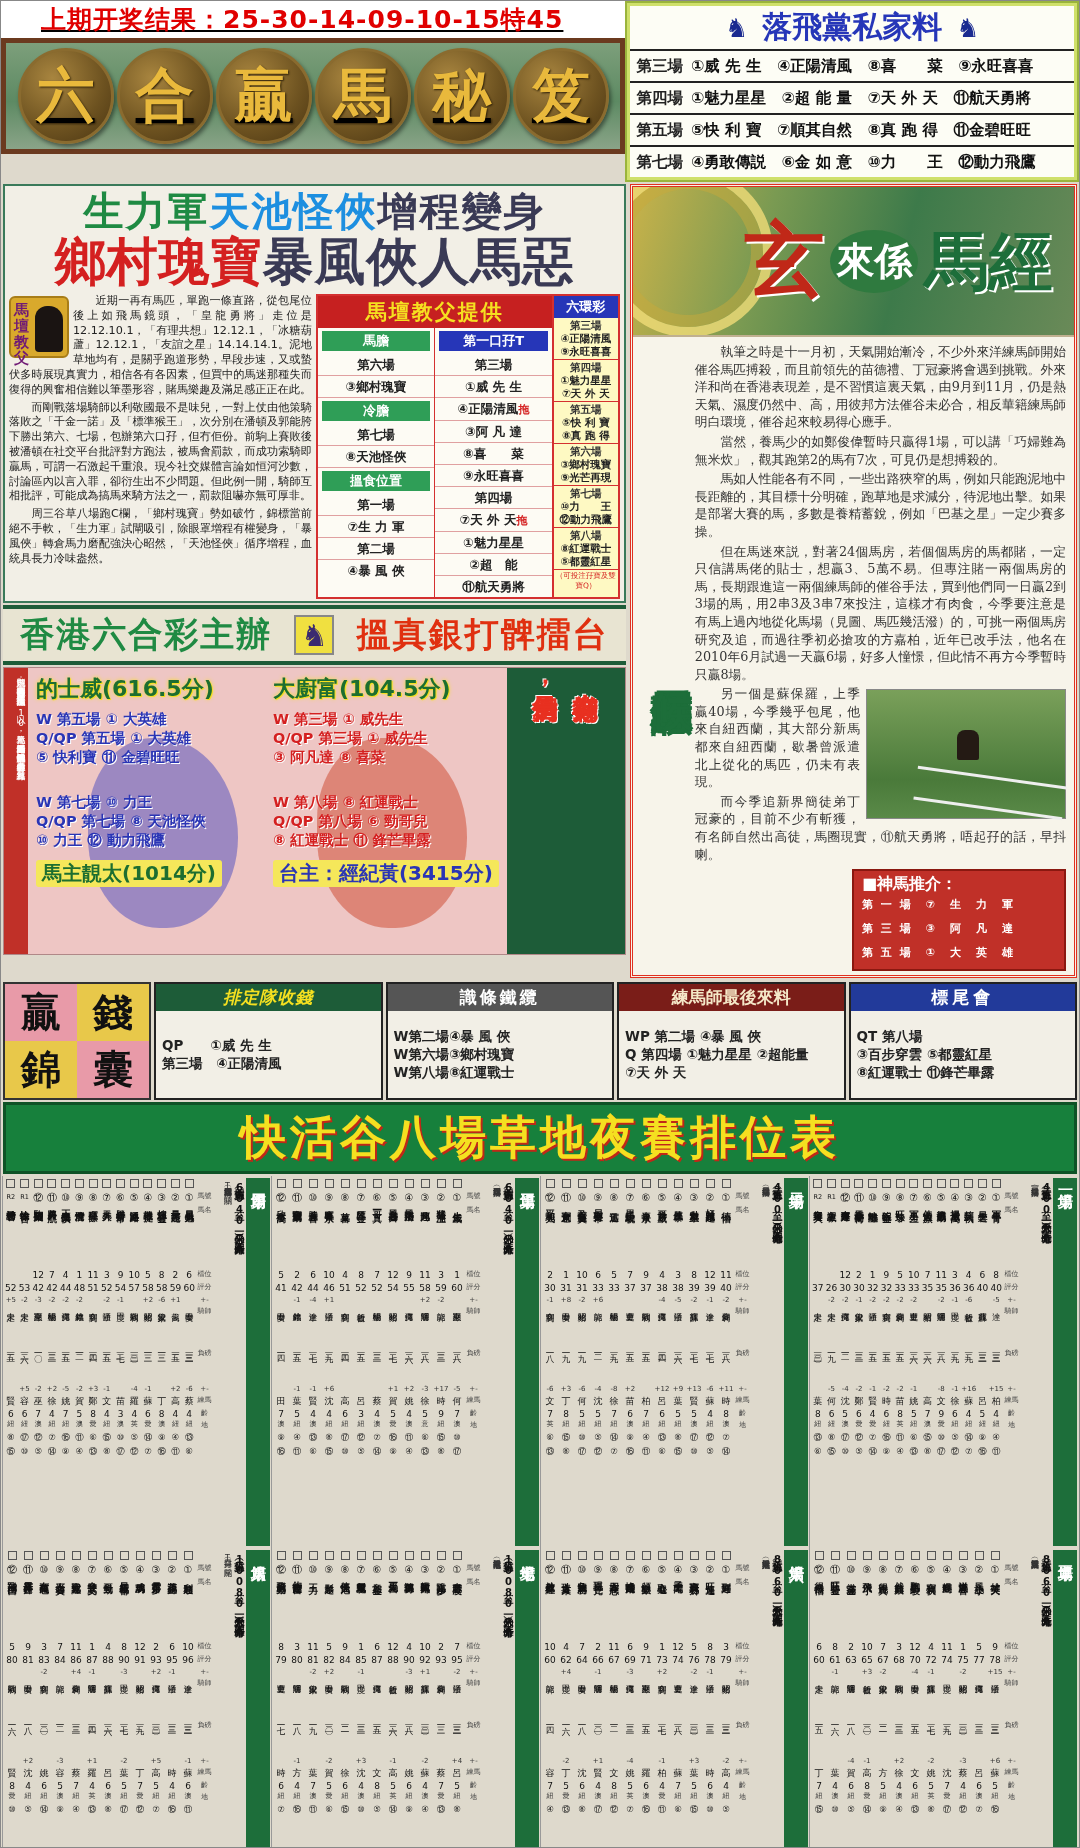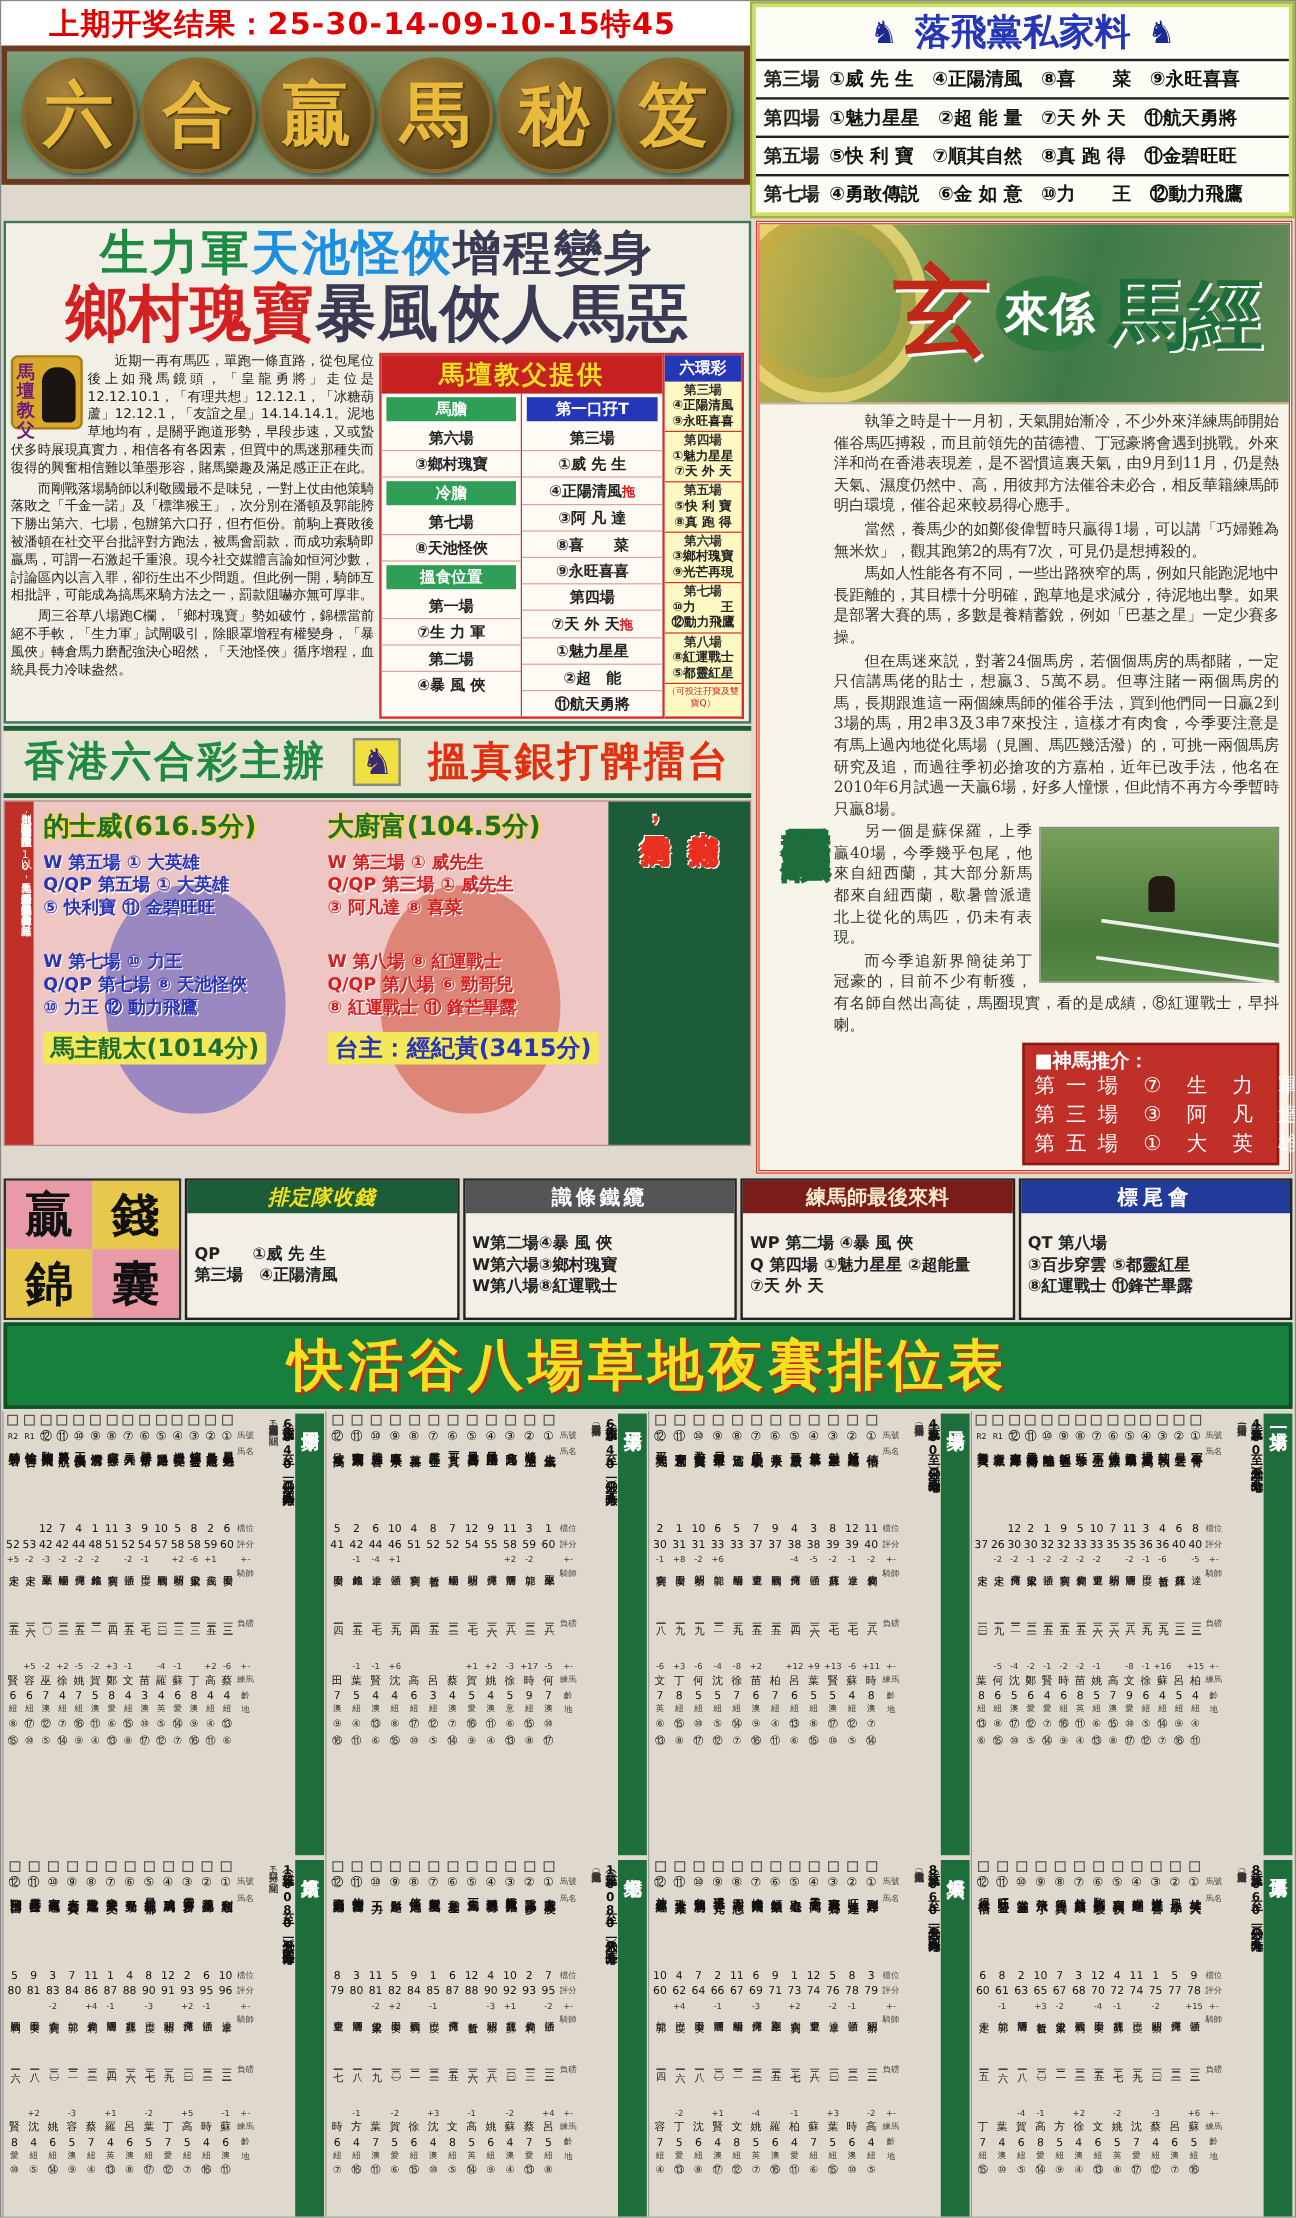--- a/index.html
+++ b/index.html
@@ -2,21 +2,21 @@
 <html><head>
 <meta charset="utf-8">
 <style>
   html,body{margin:0;padding:0;background:#b8b4a8;}
   *{box-sizing:border-box;}
   body,div,span{font-family:"DejaVu Sans",sans-serif;}
   #page{width:1080px;height:1848px;margin:0 auto;background:#ded9cc;position:relative;overflow:hidden;border:1px solid #888;}
   .v{writing-mode:vertical-rl;text-orientation:upright;}
   
   #toprow{display:flex;}
-  #topleft{width:628px;}
+  #topleft{width:628px;text-decoration:underline;}
   #lastres{background:#fff;color:#e00000;font-size:25px;font-weight:bold;padding:2px 8px 2px 40px;letter-spacing:1px;white-space:nowrap;}
   #masthead{height:116px;background:linear-gradient(180deg,#7d9f7b 0%,#5d8a63 55%,#8aa488 100%);border:5px solid #6b3a1f;display:flex;align-items:center;justify-content:space-around;padding:4px 10px;}
   .coin{width:96px;height:96px;border-radius:50%;background:radial-gradient(circle at 35% 30%,#a8853f,#6d5220 60%,#4a3512);border:3px solid #8a6b2f;display:flex;align-items:center;justify-content:center;box-shadow:2px 3px 4px rgba(0,0,0,.45);}
   .coin span{font-size:58px;font-weight:bold;color:#e9b93c;text-shadow:1px 1px 2px #2e2008;font-family:"DejaVu Serif",serif;}
   #privbox{width:452px;background:#fdfdf5;border:3px solid #cfe06a;outline:2px solid #9ab43c;margin:2px;}
   #privtitle{display:flex;align-items:center;justify-content:center;gap:14px;font-size:30px;font-weight:bold;color:#2636b8;padding:1px 0;}
   #privtitle .hrs{font-size:26px;color:#1a2a90;}
   .privrow{display:flex;border-top:2px solid #222;font-size:15.5px;font-weight:bold;color:#111;padding:4.5px 6px;gap:8px;white-space:nowrap;}
   .privrow .rlab{color:#222;}
   
@@ -81,21 +81,21 @@
   .xc.c3{font-size:64px;color:#1d6e3a;text-shadow:2px 2px 0 #fff;}
   #xmain{display:flex;padding:6px 8px 4px 4px;}
   #xvhead{width:58px;font-size:42px;line-height:46px;font-weight:bold;color:#1d6e3a;font-family:"DejaVu Serif",serif;text-align:center;}
   #xtext{flex:1;font-size:12.8px;line-height:17.6px;color:#333;text-align:justify;font-family:"DejaVu Serif",serif;}
   #xtext p{margin:0 0 2px 0;text-indent:2em;}
   #xphoto{float:right;width:200px;height:130px;background:linear-gradient(180deg,#7aa05a,#4a7a3a 70%,#5a8a48);margin:4px 0 4px 6px;border:1px solid #888;position:relative;}
   #xphoto .fence{position:absolute;right:0;bottom:8px;width:150px;height:34px;border-top:3px solid #eee;border-bottom:3px solid #eee;transform:rotate(8deg);}
   #xphoto .horse{position:absolute;left:90px;top:40px;width:22px;height:30px;background:#241a14;border-radius:8px 8px 2px 2px;}
   #godtips{float:right;width:214px;background:#c03028;border:2px solid #8a1810;color:#fff;margin:4px 0 0 6px;padding:4px 8px;}
   #godtips .gt0{font-size:16px;font-weight:bold;}
-  #godtips .gtr{font-size:17px;font-weight:normal;letter-spacing:2px;line-height:24px;white-space:nowrap;}
+  #godtips .gtr{font-size:11px;font-weight:bold;letter-spacing:2px;line-height:24px;white-space:nowrap;}
   
   #tipsband{display:flex;margin:2px;gap:3px;height:118px;}
   #tlogo{width:148px;display:grid;grid-template-columns:1fr 1fr;border:2px solid #333;}
   #tlogo div{display:flex;align-items:center;justify-content:center;font-size:40px;font-weight:bold;color:#111;font-family:"DejaVu Serif",serif;}
   #tlogo .p{background:#e89aa8;} #tlogo .y{background:#e8c84a;}
   .tbox{flex:1;border:2px solid #222;background:#f2efe6;display:flex;flex-direction:column;}
   .tbhead{text-align:center;font-weight:bold;padding:2px 0;font-size:17px;}
   .th1{background:#1d5c38;color:#f5e020;font-style:italic;letter-spacing:1px;}
   .th2{background:#555;color:#fff;letter-spacing:3px;}
   .th3{background:#7a1d18;color:#f5e8c8;}
@@ -335,21 +335,21 @@
           <div id="xtext">
             <p>執筆之時是十一月初，天氣開始漸冷，不少外來洋練馬師開始催谷馬匹搏殺，而且前領先的苗德禮、丁冠豪將會遇到挑戰。外來洋和尚在香港表現差，是不習慣這裏天氣，由9月到11月，仍是熱天氣、濕度仍然中、高，用彼邦方法催谷未必合，相反華籍練馬師明白環境，催谷起來較易得心應手。</p>
               <p>當然，養馬少的如鄭俊偉暫時只贏得1場，可以講「巧婦難為無米炊」，觀其跑第2的馬有7次，可見仍是想搏殺的。</p>
               <p>馬如人性能各有不同，一些出路狹窄的馬，例如只能跑泥地中長距離的，其目標十分明確，跑草地是求減分，待泥地出擊。如果是部署大賽的馬，多數是養精蓄銳，例如「巴基之星」一定少賽多操。</p>
               <p>但在馬迷來説，對著24個馬房，若個個馬房的馬都賭，一定只信講馬佬的貼士，想贏3、5萬不易。但專注賭一兩個馬房的馬，長期跟進這一兩個練馬師的催谷手法，買到他們同一日贏2到3場的馬，用2串3及3串7來投注，這樣才有肉食，今季要注意是有馬上過內地從化馬場（見圖、馬匹幾活潑）的，可挑一兩個馬房研究及追，而過往季初必搶攻的方嘉柏，近年已改手法，他名在2010年6月試過一天贏6場，好多人憧憬，但此情不再方今季暫時只贏8場。</p>
               <div id="xphoto">
               <div class="fence"></div>
               <div class="horse"></div>
             </div>
             <p>另一個是蘇保羅，上季贏40場，今季幾乎包尾，他來自紐西蘭，其大部分新馬都來自紐西蘭，歇暑曾派遣北上從化的馬匹，仍未有表現。</p>
-              <p>而今季追新界簡徒弟丁冠豪的，目前不少有斬獲，有名師自然出高徒，馬圈現實，看的是成績，⑧紅運戰士，早抖喇。</p>
+              <p>而今季追新界簡徒弟丁冠豪的，目前不少有斬獲，有名師自然出高徒，馬圈現實，⑪航天勇將，唔起孖的話，早抖喇。</p>
               <div id="godtips">
               <div class="gt0">■神馬推介：</div>
               <div id="gtrows">
                   <div class="gtr">第 一 場　⑦　生　力　軍</div>
                   <div class="gtr">第 三 場　③　阿　凡　達</div>
                   <div class="gtr">第 五 場　①　大　英　雄</div>
                 </div>
             </div>
           </div>
         </div>

